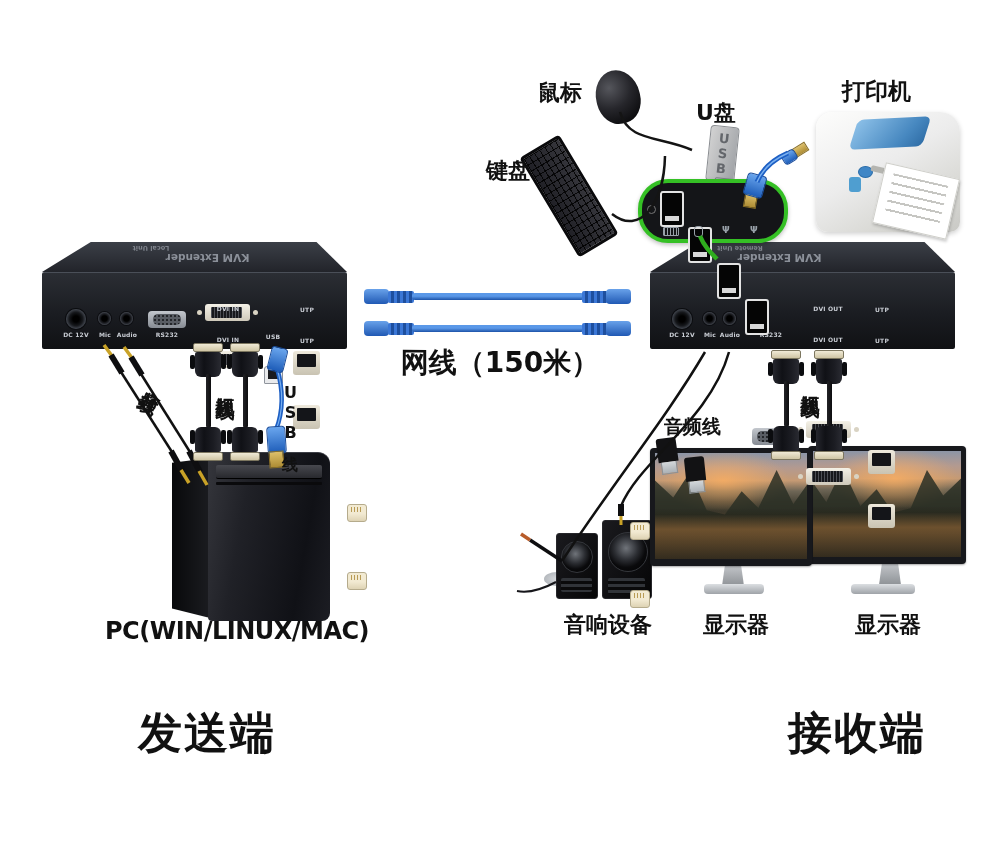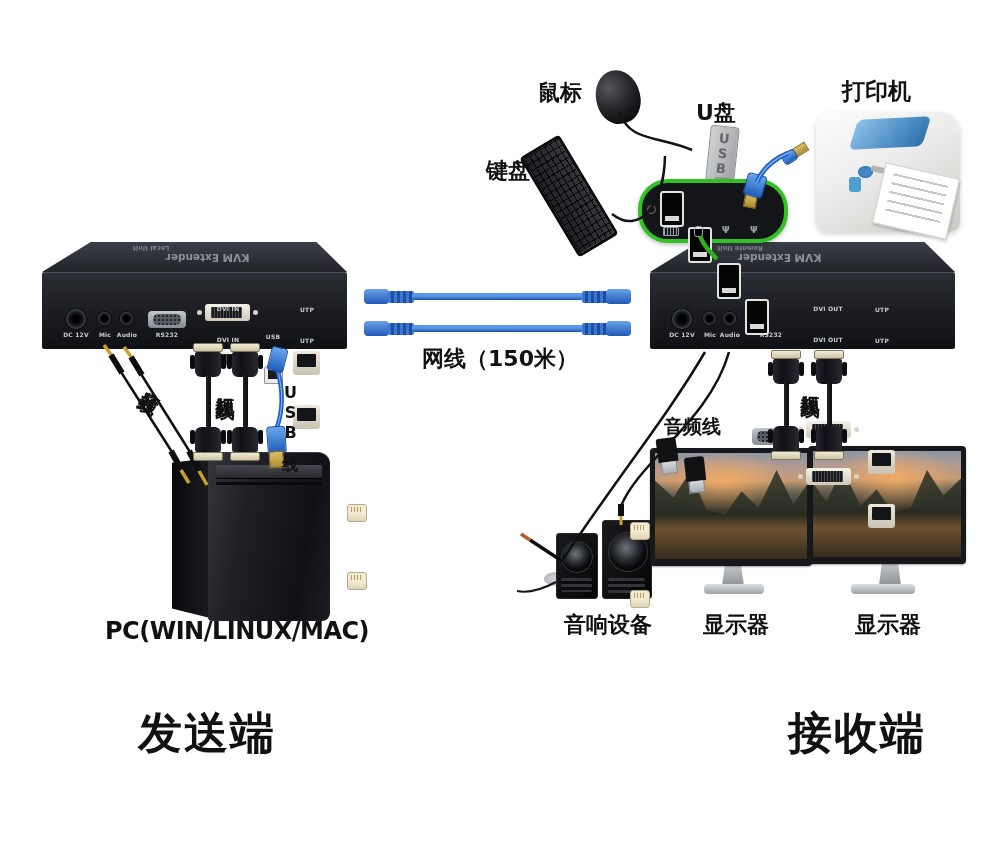--- a/index.html
+++ b/index.html
@@ -289,21 +289,21 @@
   <div class="dviW" style="left:827px;top:381px;height:46px;"></div>
   <div class="dviP down" style="left:812px;top:426px;">
       <div class="bd"></div>
       <div class="fl"></div>
     </div>
 
   <div class="lbl" style="left:538px;top:78px;font-size:22px;">鼠标</div>
   <div class="lbl" style="left:486px;top:156px;font-size:22px;">键盘</div>
   <div class="lbl" style="left:696px;top:98px;font-size:22px;">U盘</div>
   <div class="lbl" style="left:842px;top:76px;font-size:23px;">打印机</div>
-  <div class="lbl" style="left:398px;top:344px;width:204px;text-align:center;font-size:22px;">网线（150米）</div>
+  <div class="lbl" style="left:398px;top:344px;width:204px;text-align:center;font-size:28px;">网线（150米）</div>
 
   <div class="lbl vtext" style="left:150px;top:380px;font-size:19px;transform:rotate(29deg);transform-origin:top center;">音频线</div>
   <div class="lbl vtext" style="left:213px;top:381px;font-size:19px;">视频线</div>
   <div class="lbl vtext" style="left:279px;top:383px;font-size:16px;letter-spacing:1px;">USB线</div>
   <div class="lbl" style="left:138px;top:704px;font-size:44px;letter-spacing:2px;">发送端</div>
   <div class="lbl" style="left:105px;top:617px;width:260px;text-align:center;font-size:24px;letter-spacing:-0.5px;">PC(WIN/LINUX/MAC)</div>
 
   <div class="lbl" style="left:664px;top:414px;font-size:19px;">音频线</div>
   <div class="lbl vtext" style="left:798px;top:379px;font-size:19px;">视频线</div>
   <div class="lbl" style="left:558px;top:610px;width:100px;text-align:center;font-size:22px;">音响设备</div>

